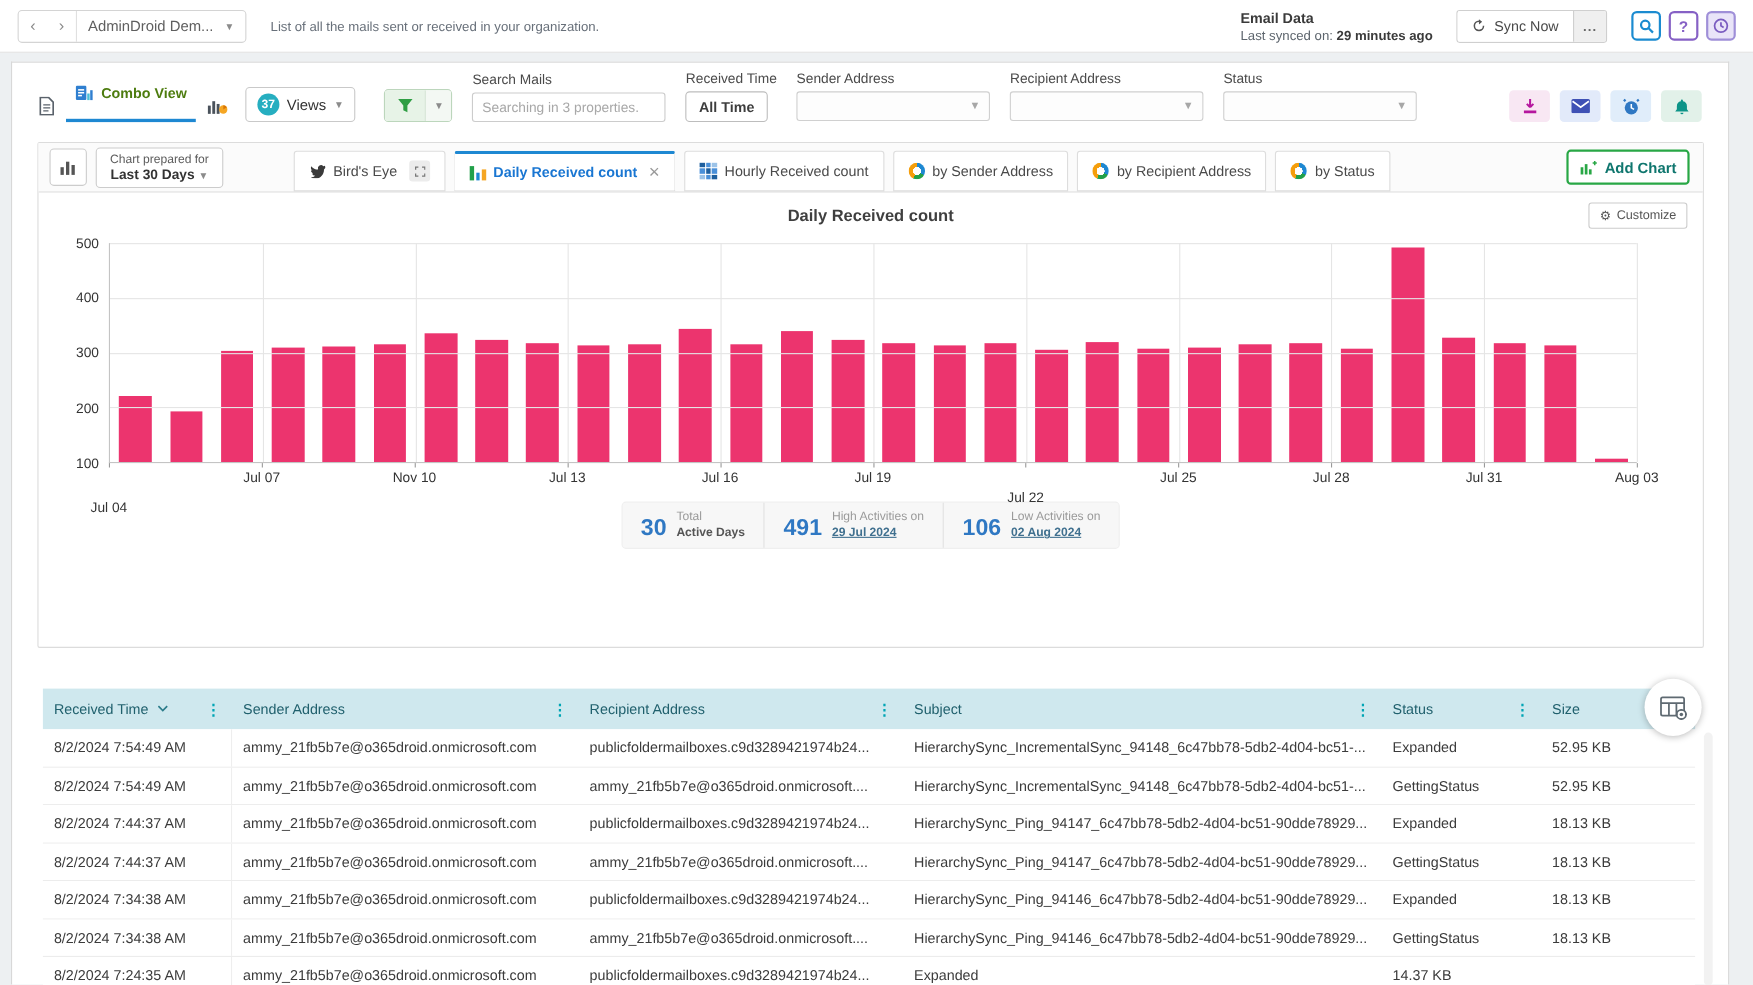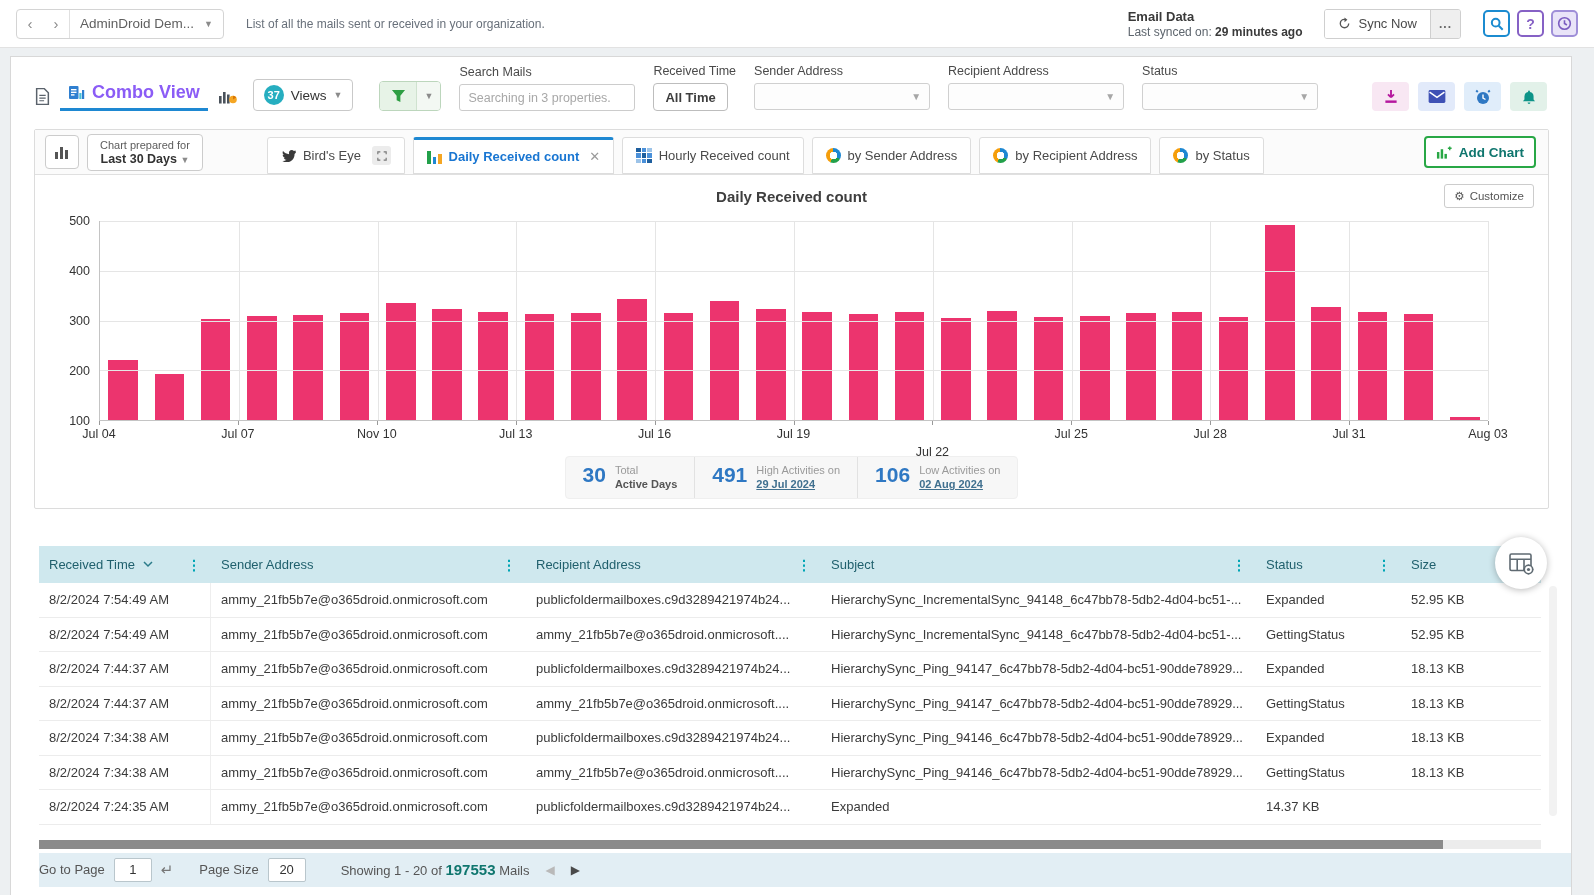--- a/index.html
+++ b/index.html
@@ -29,21 +29,21 @@
   .hic.search{border:2px solid #1b8bd0}
   .hic.help{border:2px solid #8661c5;color:#8661c5;font-weight:700;font-size:14px}
   .hic.clock{border:2px solid #9f8fd8;background:#e9e4f8}
 
   
   .panel{position:absolute;left:10px;top:56px;width:1562px;bottom:0;background:#fff;border:1px solid #d8d8d8;border-bottom:none}
 
   
   .toolbar{display:flex;align-items:flex-end;padding:14px 24px 10px 24px;height:64px}
   .tb-ic{display:flex;align-items:center;justify-content:center;height:30px;cursor:pointer}
-  .combo-tab{display:flex;align-items:center;gap:7px;height:34px;padding:0 8px;border-bottom:3px solid #1e88d2;color:#8b5cf6;font-size:18px;font-weight:600;margin:0 10px;cursor:pointer}
+  .combo-tab{display:flex;gap:7px;height:34px;padding:0 8px;border-bottom:3px solid #1e88d2;color:#4d7c0f;font-size:13px;font-weight:600;margin:0 10px;cursor:pointer}
   .views-btn{display:flex;align-items:center;gap:7px;height:30px;border:1px solid #c9c9c9;border-radius:4px;padding:15px 10px;margin-left:16px;cursor:pointer;background:#fff}
   .views-badge{width:20px;height:20px;border-radius:50%;background:#26aec0;color:#fff;font-size:11px;font-weight:700;display:flex;align-items:center;justify-content:center}
   .views-lbl{font-size:13.5px;color:#333}
   .filter-group{display:flex;height:30px;border:1px solid #bcd6bc;border-radius:4px;overflow:hidden;margin-left:26px;cursor:pointer}
   .filter-main{width:36px;background:#e7f3e7;display:flex;align-items:center;justify-content:center}
   .filter-dd{width:24px;background:#f3f8f3;border-left:1px solid #cfe2cf;display:flex;align-items:center;justify-content:center}
   .fld{margin-left:18px}
   .fld label{display:block;font-size:12.5px;color:#4a4a4a;margin-bottom:5px}
   .search-inp{width:176px;height:27px;border:1px solid #cccccc;border-radius:3px;padding:0 8px;font-size:12.5px;color:#555;font-family:"Liberation Sans",sans-serif}
   .search-inp::placeholder{color:#a8a8a8}
@@ -51,21 +51,21 @@
   .sel{width:176px;height:27px;border:1px solid #d0d0d0;border-radius:3px;background:#fdfdfd;display:flex;align-items:center;justify-content:flex-end;padding:0 8px;cursor:pointer}
   .sel .caret{color:#a7a7a7;font-size:10px}
   .tb-spacer{flex:1}
   .act-ic{width:37px;height:29px;border-radius:4px;display:flex;align-items:center;justify-content:center;margin-left:9px;cursor:pointer}
   .act-ic.dl{background:#f8e7f3}
   .act-ic.ml{background:#e2eafa}
   .act-ic.al{background:#e0edfa}
   .act-ic.bl{background:#e2f1e9}
 
   
-  .chart-card{margin:8px 22px 0 23px;border:1px solid #dcdcdc;border-radius:2px;position:relative;height:380px;background:#fff}
+  .chart-card{margin:8px 22px 0 23px;border:1px solid #dcdcdc;border-radius:2px;position:relative;height:460px;background:#fff}
   .ctabs{display:flex;align-items:flex-end;gap:8px;padding:5px 12px 0 10px;height:45px;border-bottom:1px solid #e0e0e0;background:#fbfbfb}
   .cbar-btn{width:34px;height:34px;border:1px solid #cccccc;border-radius:4px;background:#fff;display:flex;align-items:center;justify-content:center;margin-bottom:5px;cursor:pointer}
   .prepared{border:1px solid #cccccc;border-radius:4px;background:#fff;text-align:center;padding:4px 12px;margin-bottom:3px;cursor:pointer}
   .prepared .l1{font-size:11px;color:#5c5c5c}
   .prepared .l2{font-size:12.5px;color:#333;font-weight:600;margin-top:1px}
   .tab-gap{width:48px}
   .ctab{display:flex;align-items:center;gap:7px;height:37px;padding:0 13px;border:1px solid #ddd;border-radius:3px 3px 0 0;background:#fff;font-size:13px;color:#4a4a4a;cursor:pointer;white-space:nowrap}
   .ctab.active{border-top:3px solid #1e88d2;color:#1976d2;font-weight:600}
   .ctab .close-x{color:#9a9a9a;font-size:13px;margin-left:3px;font-weight:400}
   .expand-box{width:19px;height:19px;background:#ececec;border-radius:3px;display:flex;align-items:center;justify-content:center;margin-left:4px}
@@ -89,21 +89,21 @@
   .hgrid{position:absolute;left:0;right:0;height:1px;background:#e5e5e5}
   .vgrid{position:absolute;top:0;bottom:0;width:1px;background:#e5e5e5}
   .bars-row{position:absolute;left:0;right:0;top:0;bottom:0;display:flex;align-items:flex-end}
   .slot{flex:1;display:flex;align-items:flex-end;justify-content:center;height:100%}
   .bar{width:64%;background:#ec346e}
   .xaxis{position:relative;height:22px}
   .xtick{position:absolute;top:0;width:1px;height:4px;background:#999}
   .xlab{position:absolute;top:6px;transform:translateX(-50%);font-size:12.5px;color:#333;white-space:nowrap}
   .stats-row{display:flex;justify-content:center;margin-top:13px}
   .stats-box{display:flex;background:#f7f7f7;border-radius:4px;border:1px solid #efefef}
-  .stat{display:flex;align-items:flex-start;gap:9px;padding:6px 17px}
+  .stat{display:flex;align-items:flex-end;gap:9px;padding:6px 17px}
   .stat + .stat{border-left:1px solid #e2e2e2}
   .stat .num{font-size:21px;color:#2f78c3;font-weight:600}
   .stat .lines{font-size:11px;color:#9a9a9a;line-height:1.3}
   .stat .l2{color:#555;font-weight:700}
   .stat .l2.link{color:#40708f;text-decoration:underline;cursor:pointer}
 
   
   .table-wrap{margin:37px 30px 0 28px;position:relative}
   .tgrid{display:grid}
   .thead{background:#cfe8ee;height:37px}
@@ -464,21 +464,21 @@
               <div class="vgrid" style="left: 40%;"></div>
               <div class="vgrid" style="left: 50%;"></div>
               <div class="vgrid" style="left: 60%;"></div>
               <div class="vgrid" style="left: 70%;"></div>
               <div class="vgrid" style="left: 80%;"></div>
               <div class="vgrid" style="left: 90%;"></div>
               <div class="vgrid" style="left: 100%;"></div>
             </div>
           <div class="xaxis" id="xaxis-host">
               <span class="xtick" style="left: 0%;"></span>
-              <span class="xlab" style="left: 0%;">Jul 04</span>
+              <span class="xlab" style="left: 0%; margin-top: 27px;">Jul 04</span>
               <span class="xtick" style="left: 10%;"></span>
               <span class="xlab" style="left: 10%;">Jul 07</span>
               <span class="xtick" style="left: 20%;"></span>
               <span class="xlab" style="left: 20%;">Nov 10</span>
               <span class="xtick" style="left: 30%;"></span>
               <span class="xlab" style="left: 30%;">Jul 13</span>
               <span class="xtick" style="left: 40%;"></span>
               <span class="xlab" style="left: 40%;">Jul 16</span>
               <span class="xtick" style="left: 50%;"></span>
               <span class="xlab" style="left: 50%;">Jul 19</span>

